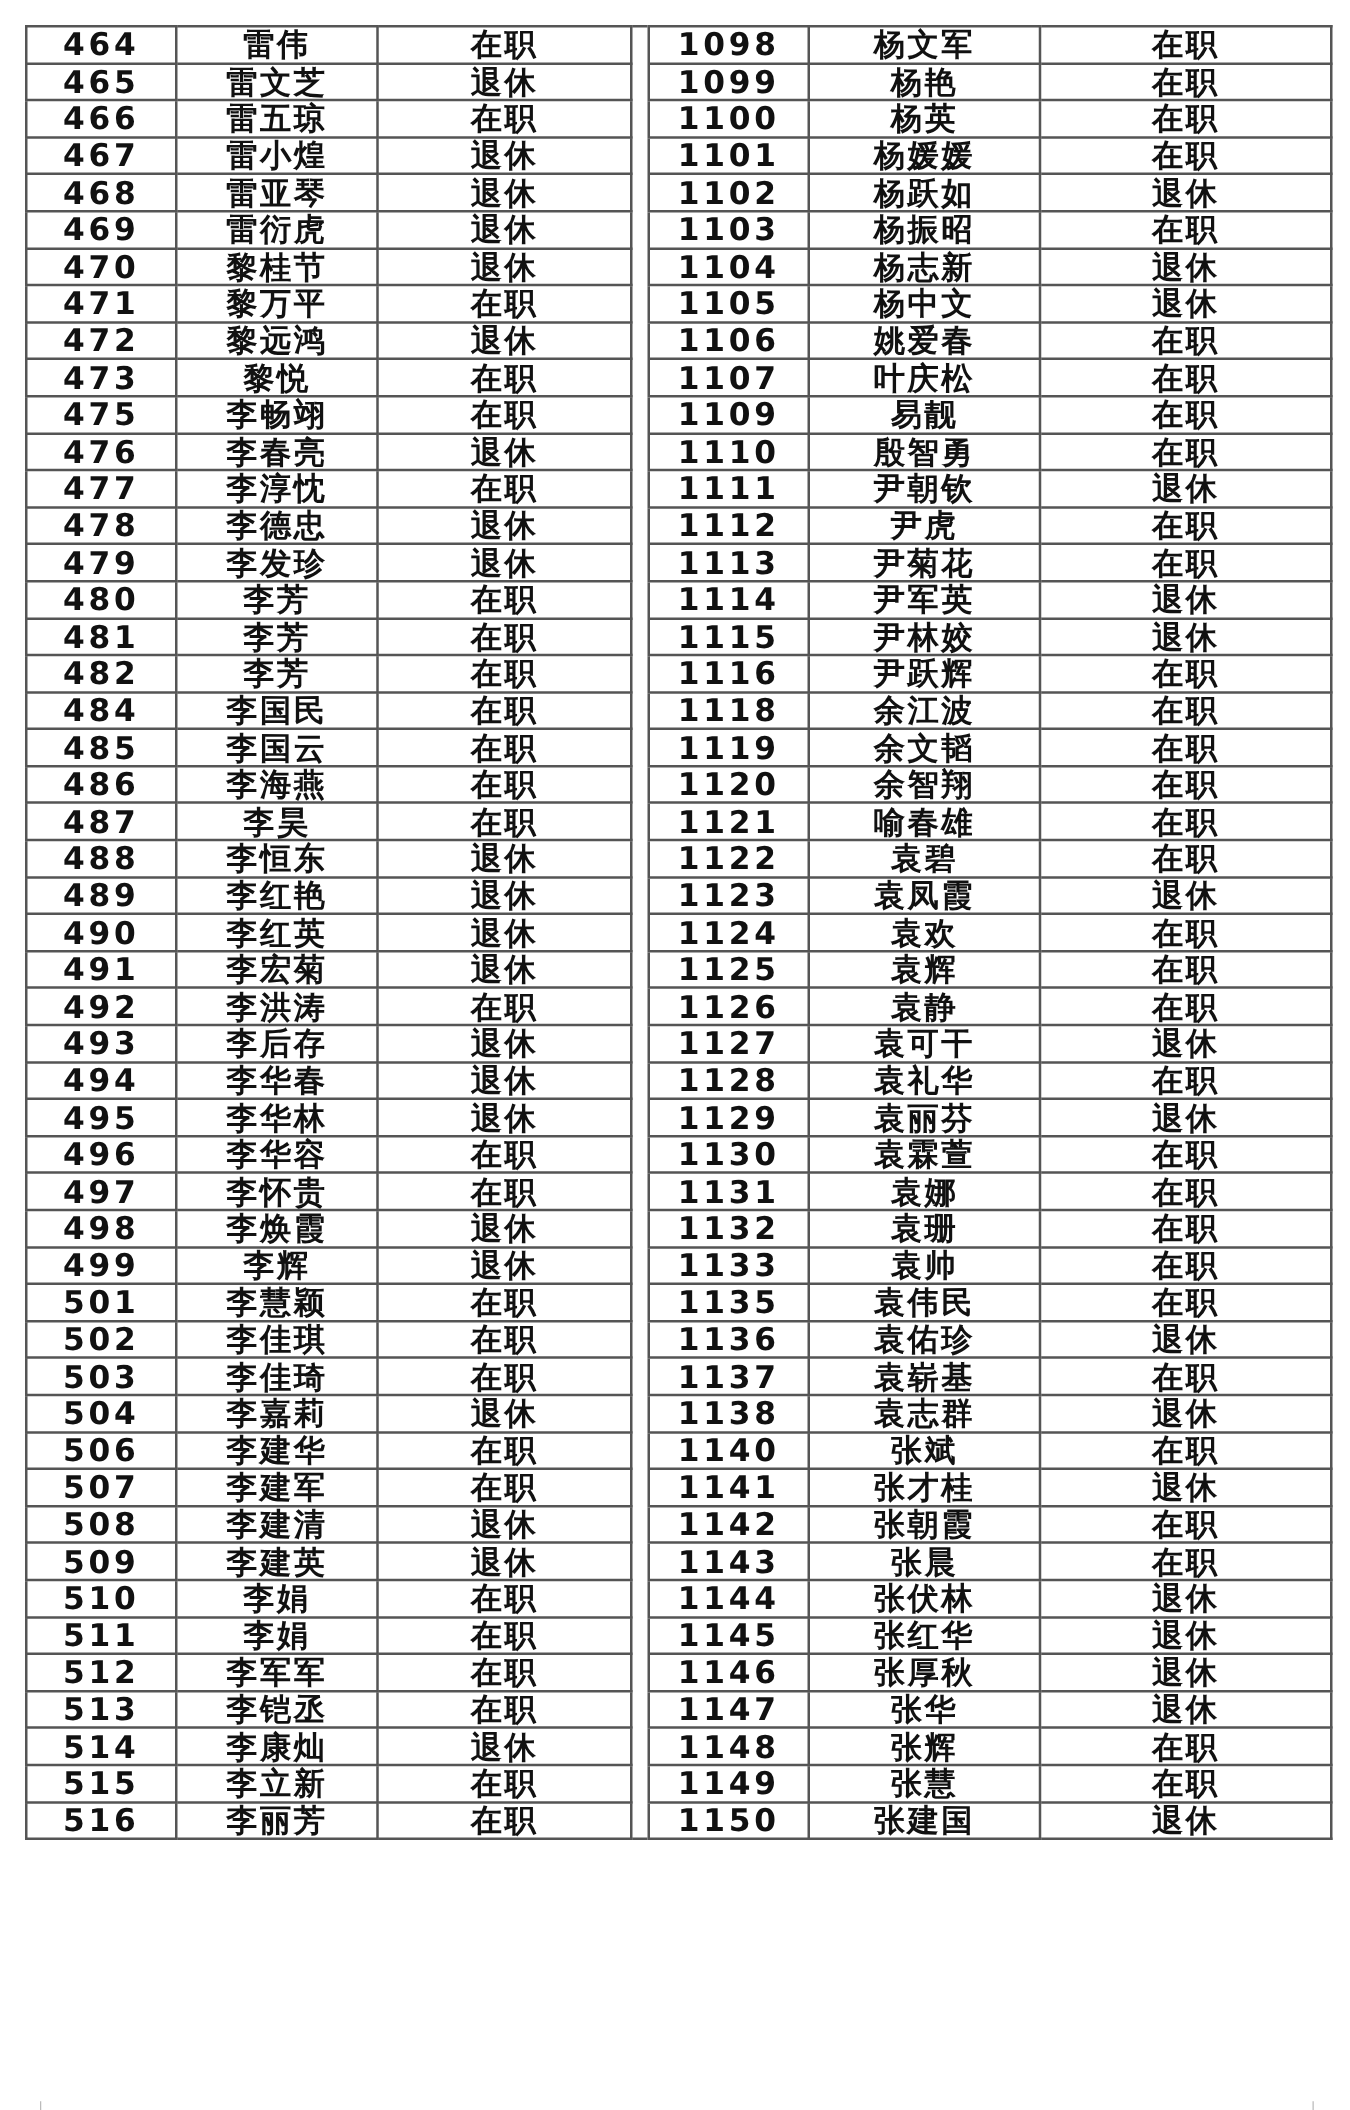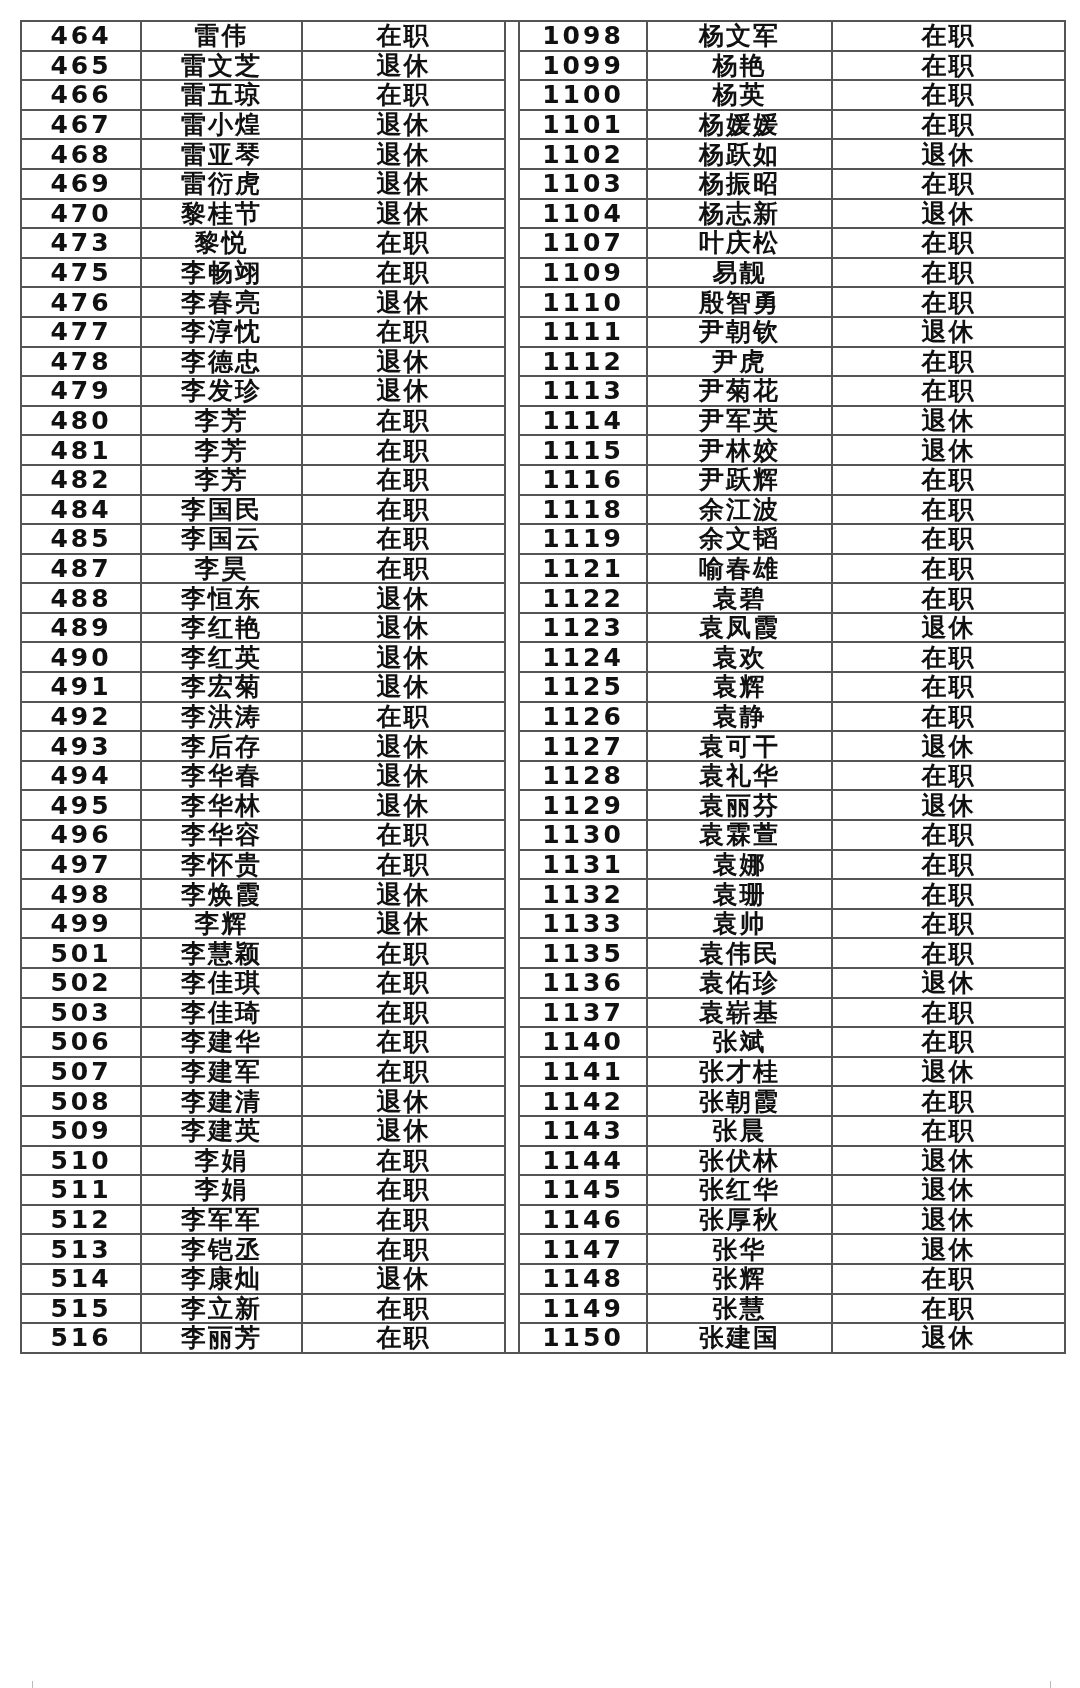--- a/index.html
+++ b/index.html
@@ -108,20 +108,38 @@
       <tr>
         <td class="num">470</td>
         <td class="name">黎桂节</td>
         <td class="status">退休</td>
         <td class="gap"></td>
         <td class="num">1104</td>
         <td class="name">杨志新</td>
         <td class="status">退休</td>
       </tr>
       <tr>
+        <td class="num">471</td>
+        <td class="name">黎万平</td>
+        <td class="status">在职</td>
+        <td class="gap"></td>
+        <td class="num">1105</td>
+        <td class="name">杨中文</td>
+        <td class="status">退休</td>
+      </tr>
+      <tr>
+        <td class="num">472</td>
+        <td class="name">黎远鸿</td>
+        <td class="status">退休</td>
+        <td class="gap"></td>
+        <td class="num">1106</td>
+        <td class="name">姚爱春</td>
+        <td class="status">在职</td>
+      </tr>
+      <tr>
         <td class="num">473</td>
         <td class="name">黎悦</td>
         <td class="status">在职</td>
         <td class="gap"></td>
         <td class="num">1107</td>
         <td class="name">叶庆松</td>
         <td class="status">在职</td>
       </tr>
       <tr>
         <td class="num">475</td>
@@ -207,20 +225,29 @@
       <tr>
         <td class="num">485</td>
         <td class="name">李国云</td>
         <td class="status">在职</td>
         <td class="gap"></td>
         <td class="num">1119</td>
         <td class="name">余文韬</td>
         <td class="status">在职</td>
       </tr>
       <tr>
+        <td class="num">486</td>
+        <td class="name">李海燕</td>
+        <td class="status">在职</td>
+        <td class="gap"></td>
+        <td class="num">1120</td>
+        <td class="name">余智翔</td>
+        <td class="status">在职</td>
+      </tr>
+      <tr>
         <td class="num">487</td>
         <td class="name">李昊</td>
         <td class="status">在职</td>
         <td class="gap"></td>
         <td class="num">1121</td>
         <td class="name">喻春雄</td>
         <td class="status">在职</td>
       </tr>
       <tr>
         <td class="num">488</td>
@@ -349,20 +376,29 @@
         <td class="status">退休</td>
       </tr>
       <tr>
         <td class="num">503</td>
         <td class="name">李佳琦</td>
         <td class="status">在职</td>
         <td class="gap"></td>
         <td class="num">1137</td>
         <td class="name">袁崭基</td>
         <td class="status">在职</td>
+      </tr>
+      <tr>
+        <td class="num">504</td>
+        <td class="name">李嘉莉</td>
+        <td class="status">退休</td>
+        <td class="gap"></td>
+        <td class="num">1138</td>
+        <td class="name">袁志群</td>
+        <td class="status">退休</td>
       </tr>
       <tr>
         <td class="num">506</td>
         <td class="name">李建华</td>
         <td class="status">在职</td>
         <td class="gap"></td>
         <td class="num">1140</td>
         <td class="name">张斌</td>
         <td class="status">在职</td>
       </tr>

